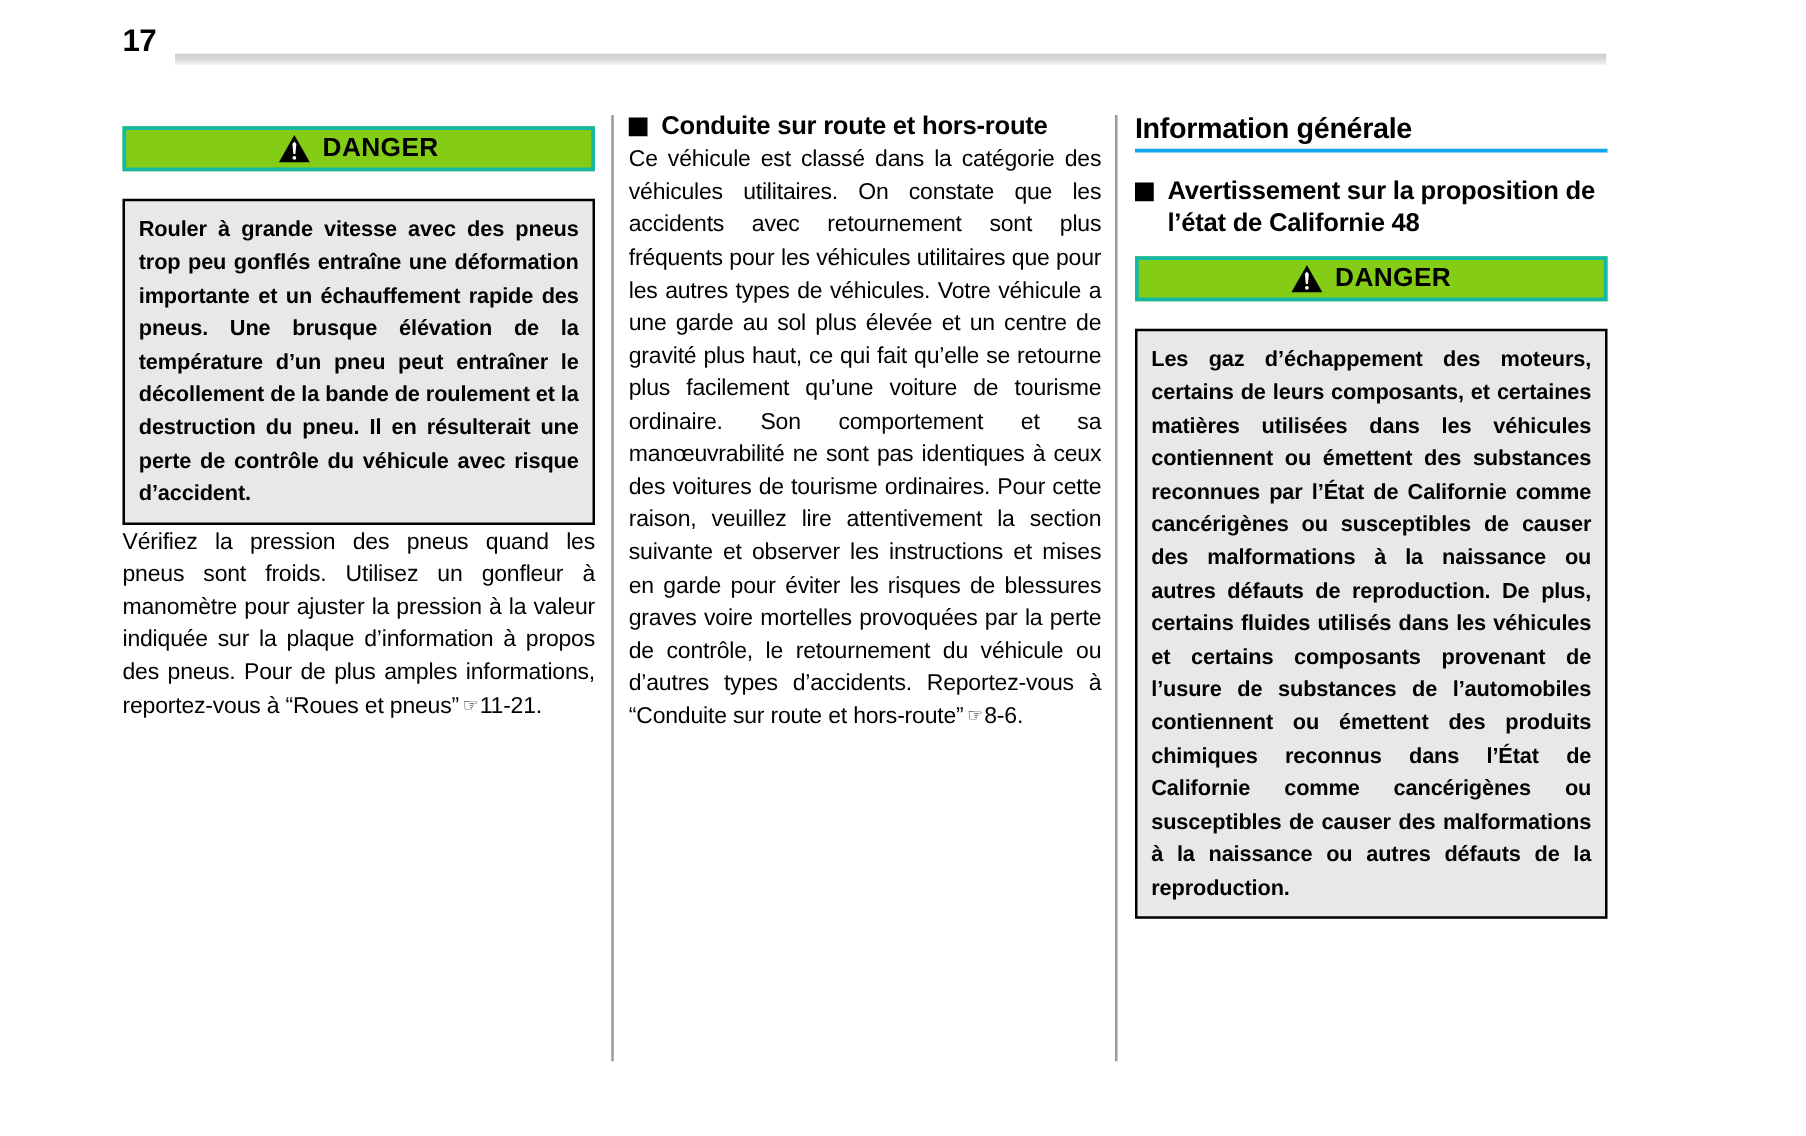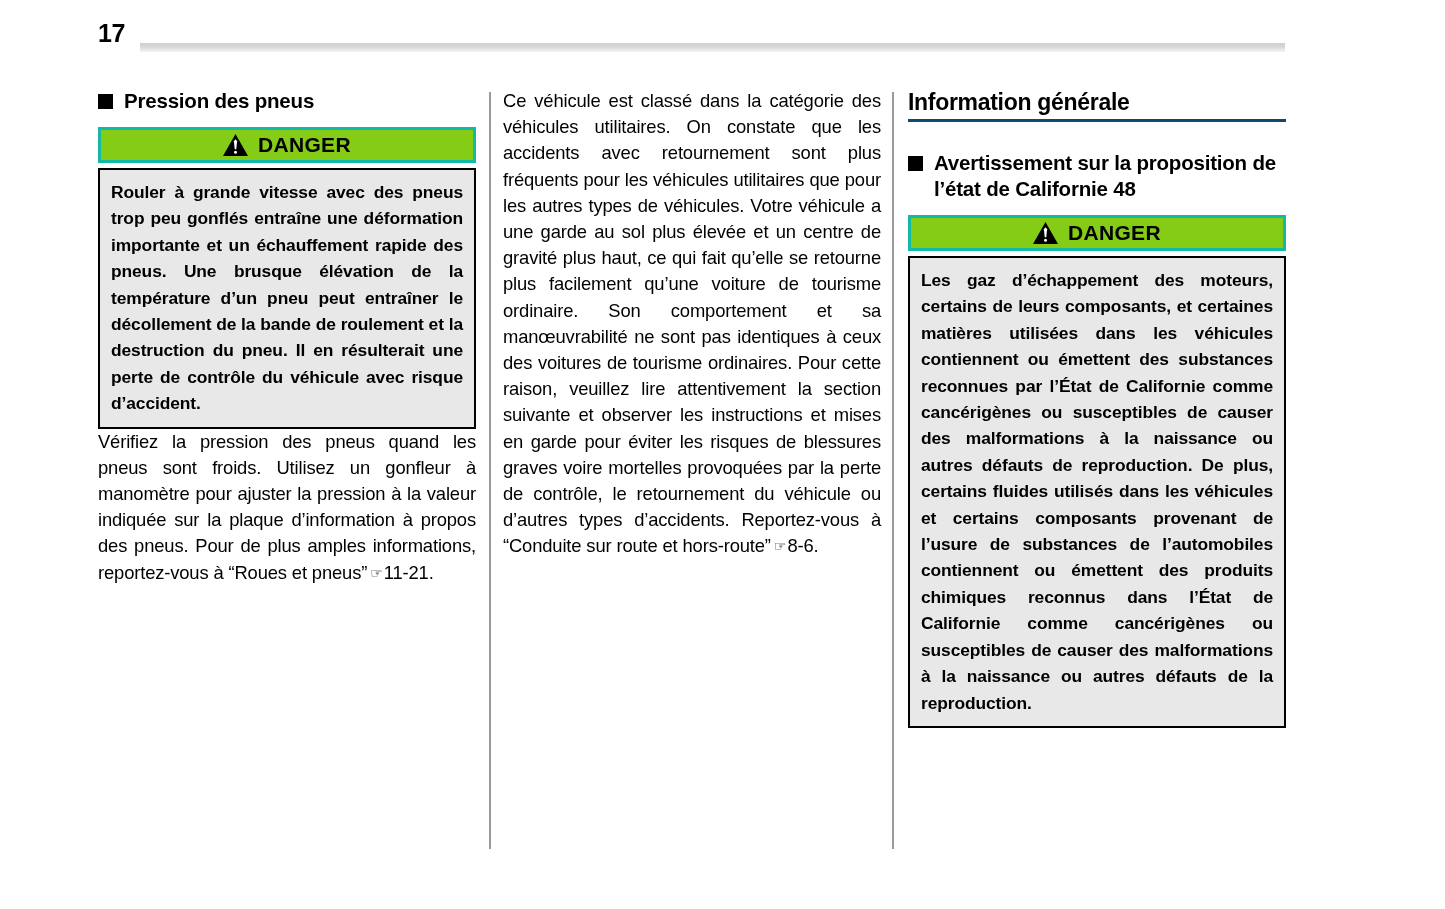--- a/index.html
+++ b/index.html
@@ -87,22 +87,22 @@
     margin-right: 11px;
   }
   .sq-heading .sq-text { flex: 1 1 auto; }
 
   .section-title {
     font-size: 23px;
     font-weight: bold;
     line-height: 28px;
     letter-spacing: -0.3px;
     padding-bottom: 3px;
-    border-bottom: 3px solid #0c4a6e;
-    margin-bottom: 28px;
+    border-bottom: 3px solid #0ea5e9;
+    margin-bottom: 18px;
   }
 
   
   .danger-wrap { margin-top: 13px; }
   .danger-banner {
     border: 3px solid #14b8a6;
     background: #84cc16;
     height: 30px;
     display: flex;
     align-items: center;
@@ -116,21 +116,21 @@
     flex: 0 0 auto;
   }
   .danger-banner .tri-icon svg { display: block; }
   .danger-label {
     font-size: 21px;
     font-weight: bold;
     letter-spacing: 0.3px;
     line-height: 22px;
   }
   .danger-body {
-    margin-top: 5px;
+    margin-top: 22px;
     border: 2px solid #000;
     background: #e8e8e8;
     padding: 9px 11px 10px 11px;
     font-size: 17.4px;
     font-weight: bold;
     line-height: 26.4px;
     text-align: justify;
     text-align-last: left;
     letter-spacing: -0.1px;
     hyphens: manual;
@@ -163,24 +163,20 @@
   <div id="header-rule"></div>
 </div>
 
 <div id="columns">
 
   <div class="col-divider" id="divider-1"></div>
   <div class="col-divider" id="divider-2"></div>
 
   <div class="column" id="col-1">
 
-    <div class="sq-heading">
-      <span class="sq-bullet"></span>
-      <span class="sq-text">Pression des pneus</span>
-    </div>
 
     <div class="danger-wrap">
       <div class="danger-banner">
         <span class="tri-icon">
           <svg width="25" height="22" viewBox="0 0 25 22" aria-hidden="true">
             <polygon points="12.5,0 25,22 0,22" fill="#000"></polygon>
             <path d="M12.5 5.2 L14.1 7.2 L13.3 15.2 L11.7 15.2 L10.9 7.2 Z" fill="#fff"></path>
             <circle cx="12.5" cy="18.2" r="1.5" fill="#fff"></circle>
           </svg>
         </span>
@@ -188,20 +184,24 @@
       </div>
       <div class="danger-body">Rouler à grande vitesse avec des pneus trop peu gonflés entraîne une déformation importante et un échauffement rapide des pneus. Une brusque élévation de la température d’un pneu peut entraîner le décollement de la bande de roulement et la destruction du pneu. Il en résulterait une perte de contrôle du véhicule avec risque d’accident.</div>
     </div>
 
 
     <p class="body-text"><span>Vérifiez la pression des pneus quand les pneus sont froids. Utilisez un gonfleur à manomètre pour ajuster la pression à la valeur indiquée sur la plaque d’information à propos des pneus. Pour de plus amples informations, reportez-vous à “Roues et pneus”</span><span class="ref-icon">☞</span><span>11-21</span><span>.</span></p>
   </div>
 
   <div class="column" id="col-2">
 
+    <div class="sq-heading">
+      <span class="sq-bullet"></span>
+      <span class="sq-text">Conduite sur route et hors-route</span>
+    </div>
 
     <p class="body-text heading-gap"><span>Ce véhicule est classé dans la catégorie des véhicules utilitaires. On constate que les accidents avec retournement sont plus fréquents pour les véhicules utilitaires que pour les autres types de véhicules. Votre véhicule a une garde au sol plus élevée et un centre de gravité plus haut, ce qui fait qu’elle se retourne plus facilement qu’une voiture de tourisme ordinaire. Son comportement et sa manœuvrabilité ne sont pas identiques à ceux des voitures de tourisme ordinaires. Pour cette raison, veuillez lire attentivement la section suivante et observer les instructions et mises en garde pour éviter les risques de blessures graves voire mortelles provoquées par la perte de contrôle, le retournement du véhicule ou d’autres types d’accidents. Reportez-vous à “Conduite sur route et hors-route”</span><span class="ref-icon">☞</span><span>8-6</span><span>.</span></p>
   </div>
 
   <div class="column" id="col-3">
 
     <div class="section-title">Information générale</div>
 
     <div class="sq-heading">
       <span class="sq-bullet"></span>

